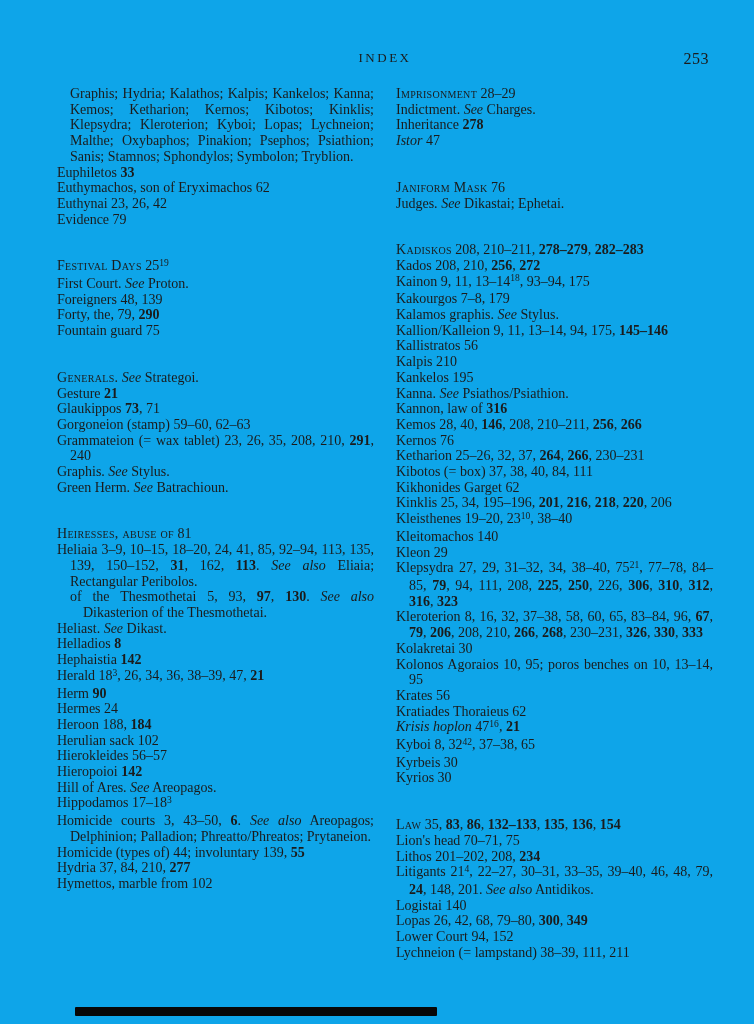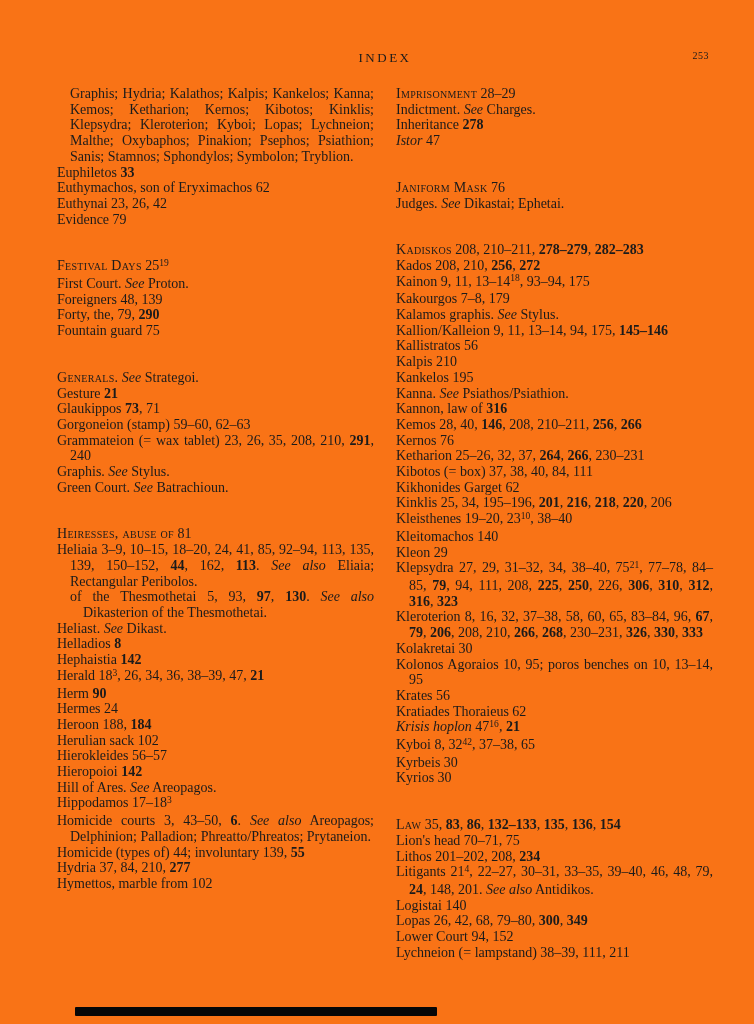--- a/index.html
+++ b/index.html
@@ -2,21 +2,21 @@
 <html><head>
 <meta charset="utf-8">
 <style>
   * { margin: 0; padding: 0; box-sizing: border-box; }
   html, body { background: #ffffff; }
   .page {
     position: relative;
     width: 754px;
     height: 1024px;
     margin: 0 auto;
-    background: #f97316;
+    background: #0ea5e9;
     font-family: "Liberation Serif", serif;
     color: #1b1b1b;
     overflow: hidden;
   }
   .header {
     position: absolute;
     top: 50px;
     left: 57px;
     width: 656px;
     height: 16px;
@@ -24,21 +24,21 @@
   }
   .header-title {
     text-align: center;
     letter-spacing: 2.5px;
     font-size: 13px;
   }
   .page-number {
     position: absolute;
     right: 4px;
     top: 0;
-    font-size: 10px;
+    font-size: 16px;
     letter-spacing: 0.5px;
   }
   .columns {
     position: absolute;
     top: 86px;
     left: 57px;
     width: 656px;
     display: flex;
     gap: 22px;
   }
@@ -103,25 +103,25 @@
           <p class="entry"><span>Forty, the, 79, </span><span class="seg-b">290</span></p>
           <p class="entry"><span>Fountain guard 75</span></p>
         </div>
         <div class="group">
           <p class="entry"><span class="seg-sc">Generals.</span><span> </span><span class="seg-i">See</span><span> Strategoi.</span></p>
           <p class="entry"><span>Gesture </span><span class="seg-b">21</span></p>
           <p class="entry"><span>Glaukippos </span><span class="seg-b">73</span><span>, 71</span></p>
           <p class="entry"><span>Gorgoneion (stamp) 59–60, 62–63</span></p>
           <p class="entry"><span>Grammateion (= wax tablet) 23, 26, 35, 208, 210, </span><span class="seg-b">291</span><span>, 240</span></p>
           <p class="entry"><span>Graphis. </span><span class="seg-i">See</span><span> Stylus.</span></p>
-          <p class="entry"><span>Green Court. </span><span class="seg-i">See</span><span> Batrachioun.</span></p>
+          <p class="entry"><span>Green Herm. </span><span class="seg-i">See</span><span> Batrachioun.</span></p>
         </div>
         <div class="group">
           <p class="entry"><span class="seg-sc">Heiresses, abuse of</span><span> 81</span></p>
-          <p class="entry"><span>Heliaia 3–9, 10–15, 18–20, 24, 41, 85, 92–94, 113, 135, 139, 150–152, </span><span class="seg-b">44</span><span>, 162, </span><span class="seg-b">113</span><span>. </span><span class="seg-i">See also</span><span> Eliaia; Rectangular Peribolos.</span></p>
+          <p class="entry"><span>Heliaia 3–9, 10–15, 18–20, 24, 41, 85, 92–94, 113, 135, 139, 150–152, </span><span class="seg-b">31</span><span>, 162, </span><span class="seg-b">113</span><span>. </span><span class="seg-i">See also</span><span> Eliaia; Rectangular Peribolos.</span></p>
           <p class="entry ind1"><span>of the Thesmothetai 5, 93, </span><span class="seg-b">97</span><span>, </span><span class="seg-b">130</span><span>. </span><span class="seg-i">See also</span><span> Dikasterion of the Thesmothetai.</span></p>
           <p class="entry"><span>Heliast. </span><span class="seg-i">See</span><span> Dikast.</span></p>
           <p class="entry"><span>Helladios </span><span class="seg-b">8</span></p>
           <p class="entry"><span>Hephaistia </span><span class="seg-b">142</span></p>
           <p class="entry"><span>Herald 18</span><span class="seg-sup">3</span><span>, 26, 34, 36, 38–39, 47, </span><span class="seg-b">21</span></p>
           <p class="entry"><span>Herm </span><span class="seg-b">90</span></p>
           <p class="entry"><span>Hermes 24</span></p>
           <p class="entry"><span>Heroon 188, </span><span class="seg-b">184</span></p>
           <p class="entry"><span>Herulian sack 102</span></p>
           <p class="entry"><span>Hierokleides 56–57</span></p>

